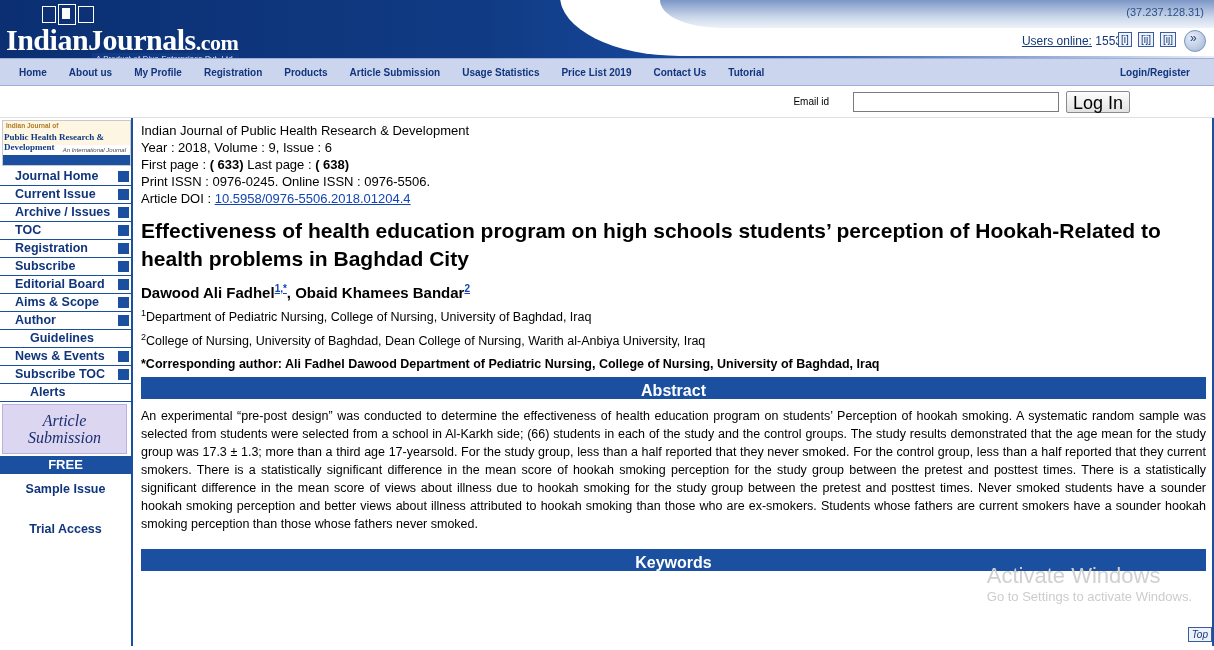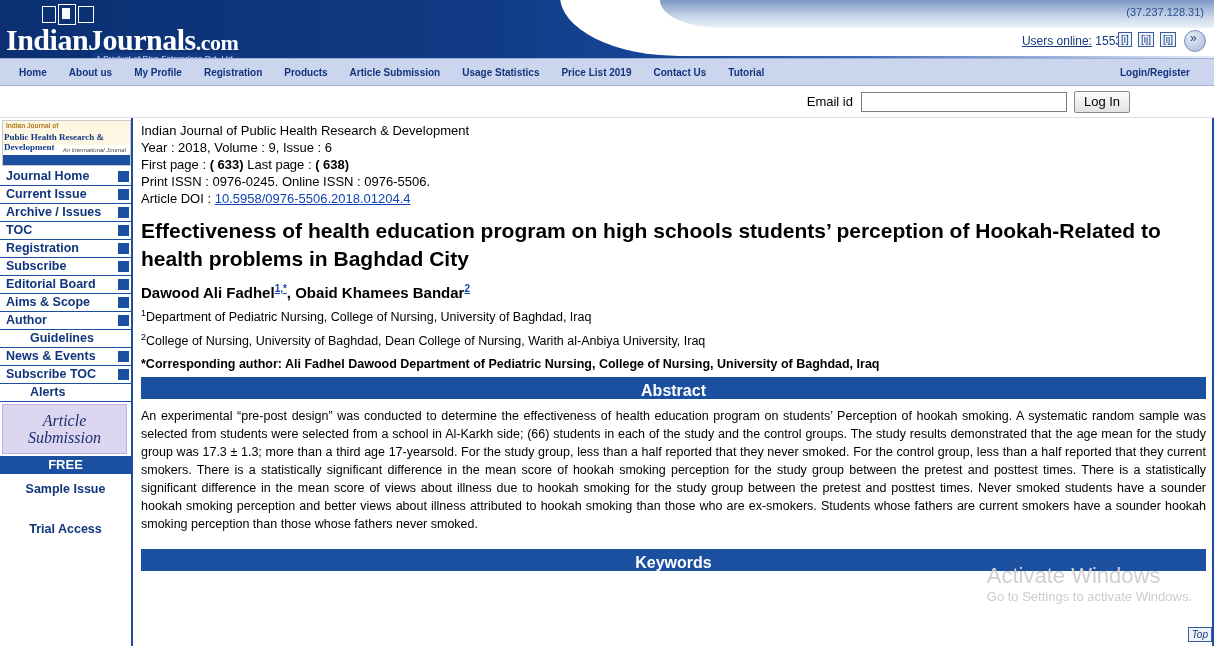--- a/index.html
+++ b/index.html
@@ -100,30 +100,30 @@
     color:#11357d;text-decoration:none;
     padding:0 11px;white-space:nowrap;
   }
   .navbar .spacer{flex:1;}
   
   .loginstrip{
     height:31px;background:#ffffff;border-bottom:1px solid #dfdfdf;
     display:flex;align-items:center;justify-content:flex-end;
     padding-right:84px;
   }
-  .loginstrip label{font-size:13px;color:#000;margin-right:8px;}
+  .loginstrip label{font-size:10px;color:#000;margin-right:24px;}
   .loginstrip input{
     width:198px;height:18px;border:1px solid #7b7b7b;
     font-size:12px;padding:0 3px;
   }
   .loginstrip button{
     margin-left:7px;height:22px;min-width:56px;
     background:linear-gradient(to bottom,#fdfdfd,#e2e2e2);
     border:1px solid #8a8a8a;border-radius:2px;
-    font-size:13px;cursor:pointer;
+    font-size:18px;cursor:pointer;
   }
   
   .content{display:flex;height:528px;}
   .sidebar{
     width:131px;border-right:2px solid #1b4fa0;
     background:#ffffff;
     font-size:12.5px;
   }
   .jrn-cover{
     width:127px;height:44px;margin:2px;
@@ -133,21 +133,21 @@
   }
   .jrn-cover .l1{position:absolute;top:1px;left:3px;font-size:6.5px;color:#b07a1f;font-weight:bold;}
   .jrn-cover .l2{position:absolute;top:11px;left:1px;font-size:9px;color:#123a84;font-weight:bold;font-family:"Liberation Serif",serif;}
   .jrn-cover .l3{position:absolute;top:26px;right:4px;font-size:6px;color:#444;font-style:italic;}
   .jrn-cover .bar{position:absolute;bottom:0;left:0;right:0;height:10px;background:#1b4fa0;}
   .sb-item{
     position:relative;
     height:17px;line-height:17px;
     border-bottom:1px solid #1b4fa0;
     color:#11357d;font-weight:bold;
-    padding-left:6px;
+    padding-left:15px;
     white-space:nowrap;
     cursor:pointer;
   }
   .sb-item .sq{
     position:absolute;right:2px;top:3px;width:11px;height:11px;background:#1b4fa0;
   }
   .sb-item.sub{padding-left:30px;}
   .sb-art{
     margin:2px 2px 0 2px;width:123px;height:48px;
     background:#dcd6f0;border:1px solid #b9b1e0;

